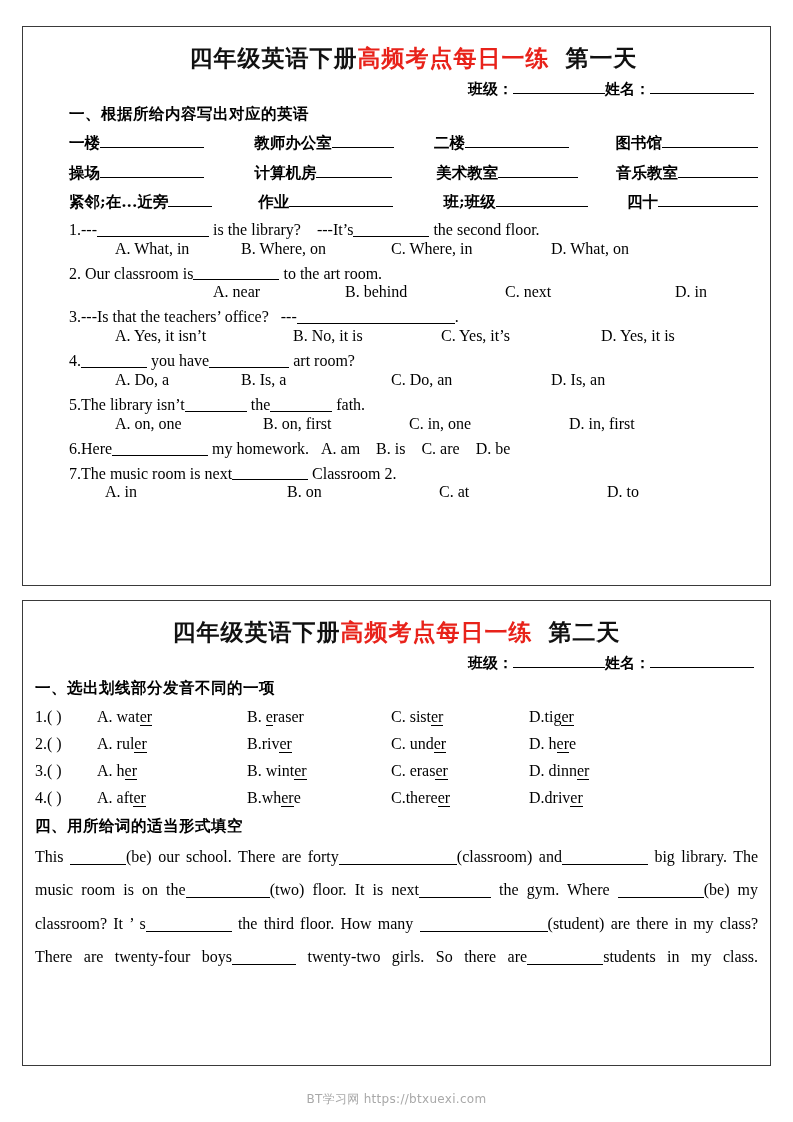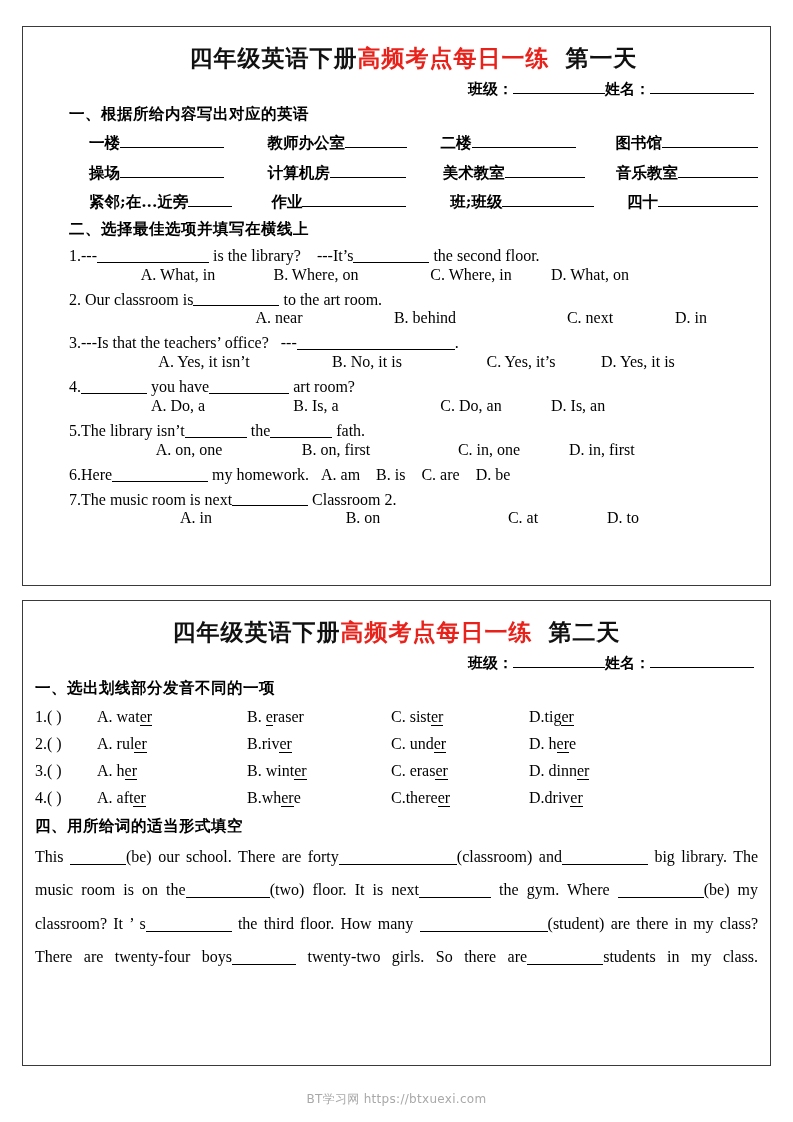--- a/index.html
+++ b/index.html
@@ -51,25 +51,25 @@
     font-size:15.5px;font-weight:700;margin:5px 0 3px 0;
     font-family:"DejaVu Serif","Liberation Serif",serif;
     letter-spacing:0.5px;
   }
 
   
   .vocab-row{display:flex;margin:6px 0 6px 0;align-items:baseline;}
   .vocab-cell{display:flex;align-items:baseline;font-size:15.5px;}
   .vocab-cell .cn{font-weight:700;font-family:"DejaVu Serif","Liberation Serif",serif;white-space:nowrap;}
   .vocab-cell .blank{border-bottom:1.3px solid #000;height:1.05em;display:inline-block;}
-  .c1{width:196px;margin-left:20px;} .c2{width:192px;} .c3{width:190px;} .c4{width:auto;}
+  .c1{width:196px;} .c2{width:192px;} .c3{width:190px;} .c4{width:auto;}
 
   
   .q{font-size:16px;margin:5px 0 1px 0;white-space:nowrap;}
-  .opts{font-size:16px;display:flex;margin:1px 0 2px 0;text-align:center;}
+  .opts{font-size:16px;display:flex;margin:1px 0 2px 0;}
   .opts span{display:inline-block;}
   .blk-line{display:inline-block;border-bottom:1.3px solid #000;height:1.05em;vertical-align:-2px;}
 
   
   .pron{display:flex;font-size:16px;margin:9px 0 9px 0;align-items:baseline;}
   .pron .num{width:62px;white-space:nowrap;}
   .pron .it{white-space:nowrap;}
   .pron u{text-decoration:none;border-bottom:1.4px solid #000;}
 
   
@@ -155,21 +155,20 @@
       <div class="vocab-cell c3">
           <span class="cn">班;班级</span>
           <span class="blank" style="width:92px"></span>
         </div>
       <div class="vocab-cell c4">
           <span class="cn">四十</span>
           <span class="blank" style="width:100px"></span>
         </div>
     </div>
 
-    <div class="sechead">二、选择最佳选项并填写在横线上</div>
 
     <div class="q">
       <span>1.---</span><span class="blk-line" style="width:112px"></span>
       <span>is the library?</span>
       &nbsp;&nbsp;&nbsp;<span>---It’s</span><span class="blk-line" style="width:76px"></span>
       <span>the second floor.</span>
     </div>
     <div class="opts">
       <span style="width:46px"></span>
       <span style="width:126px">A. What, in</span>

